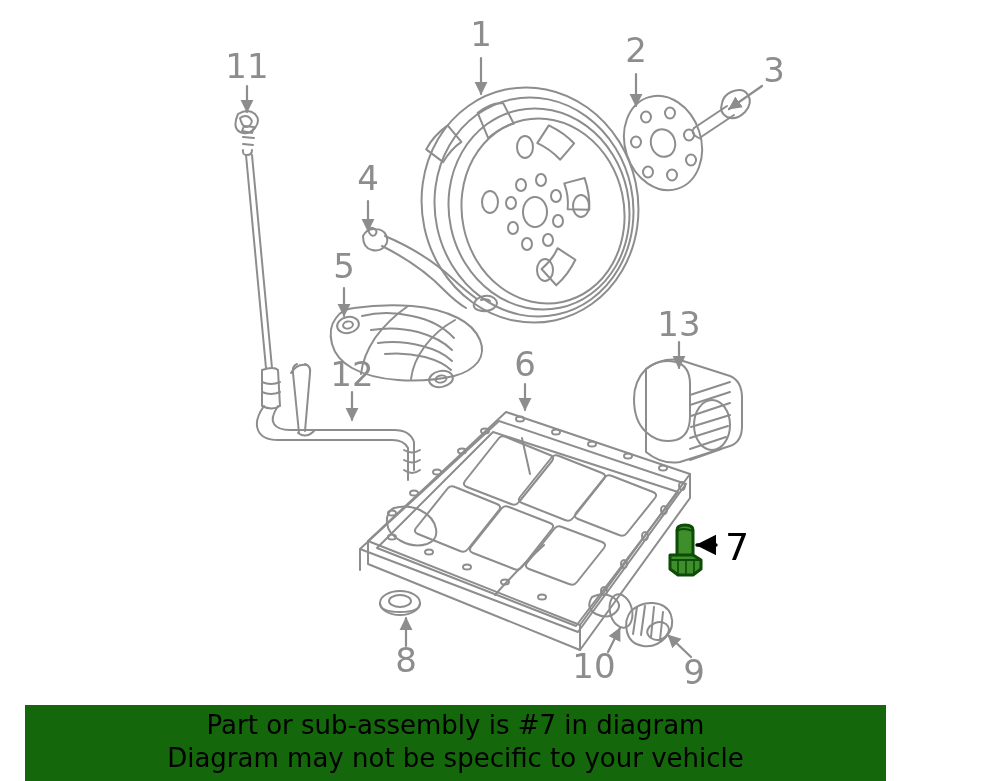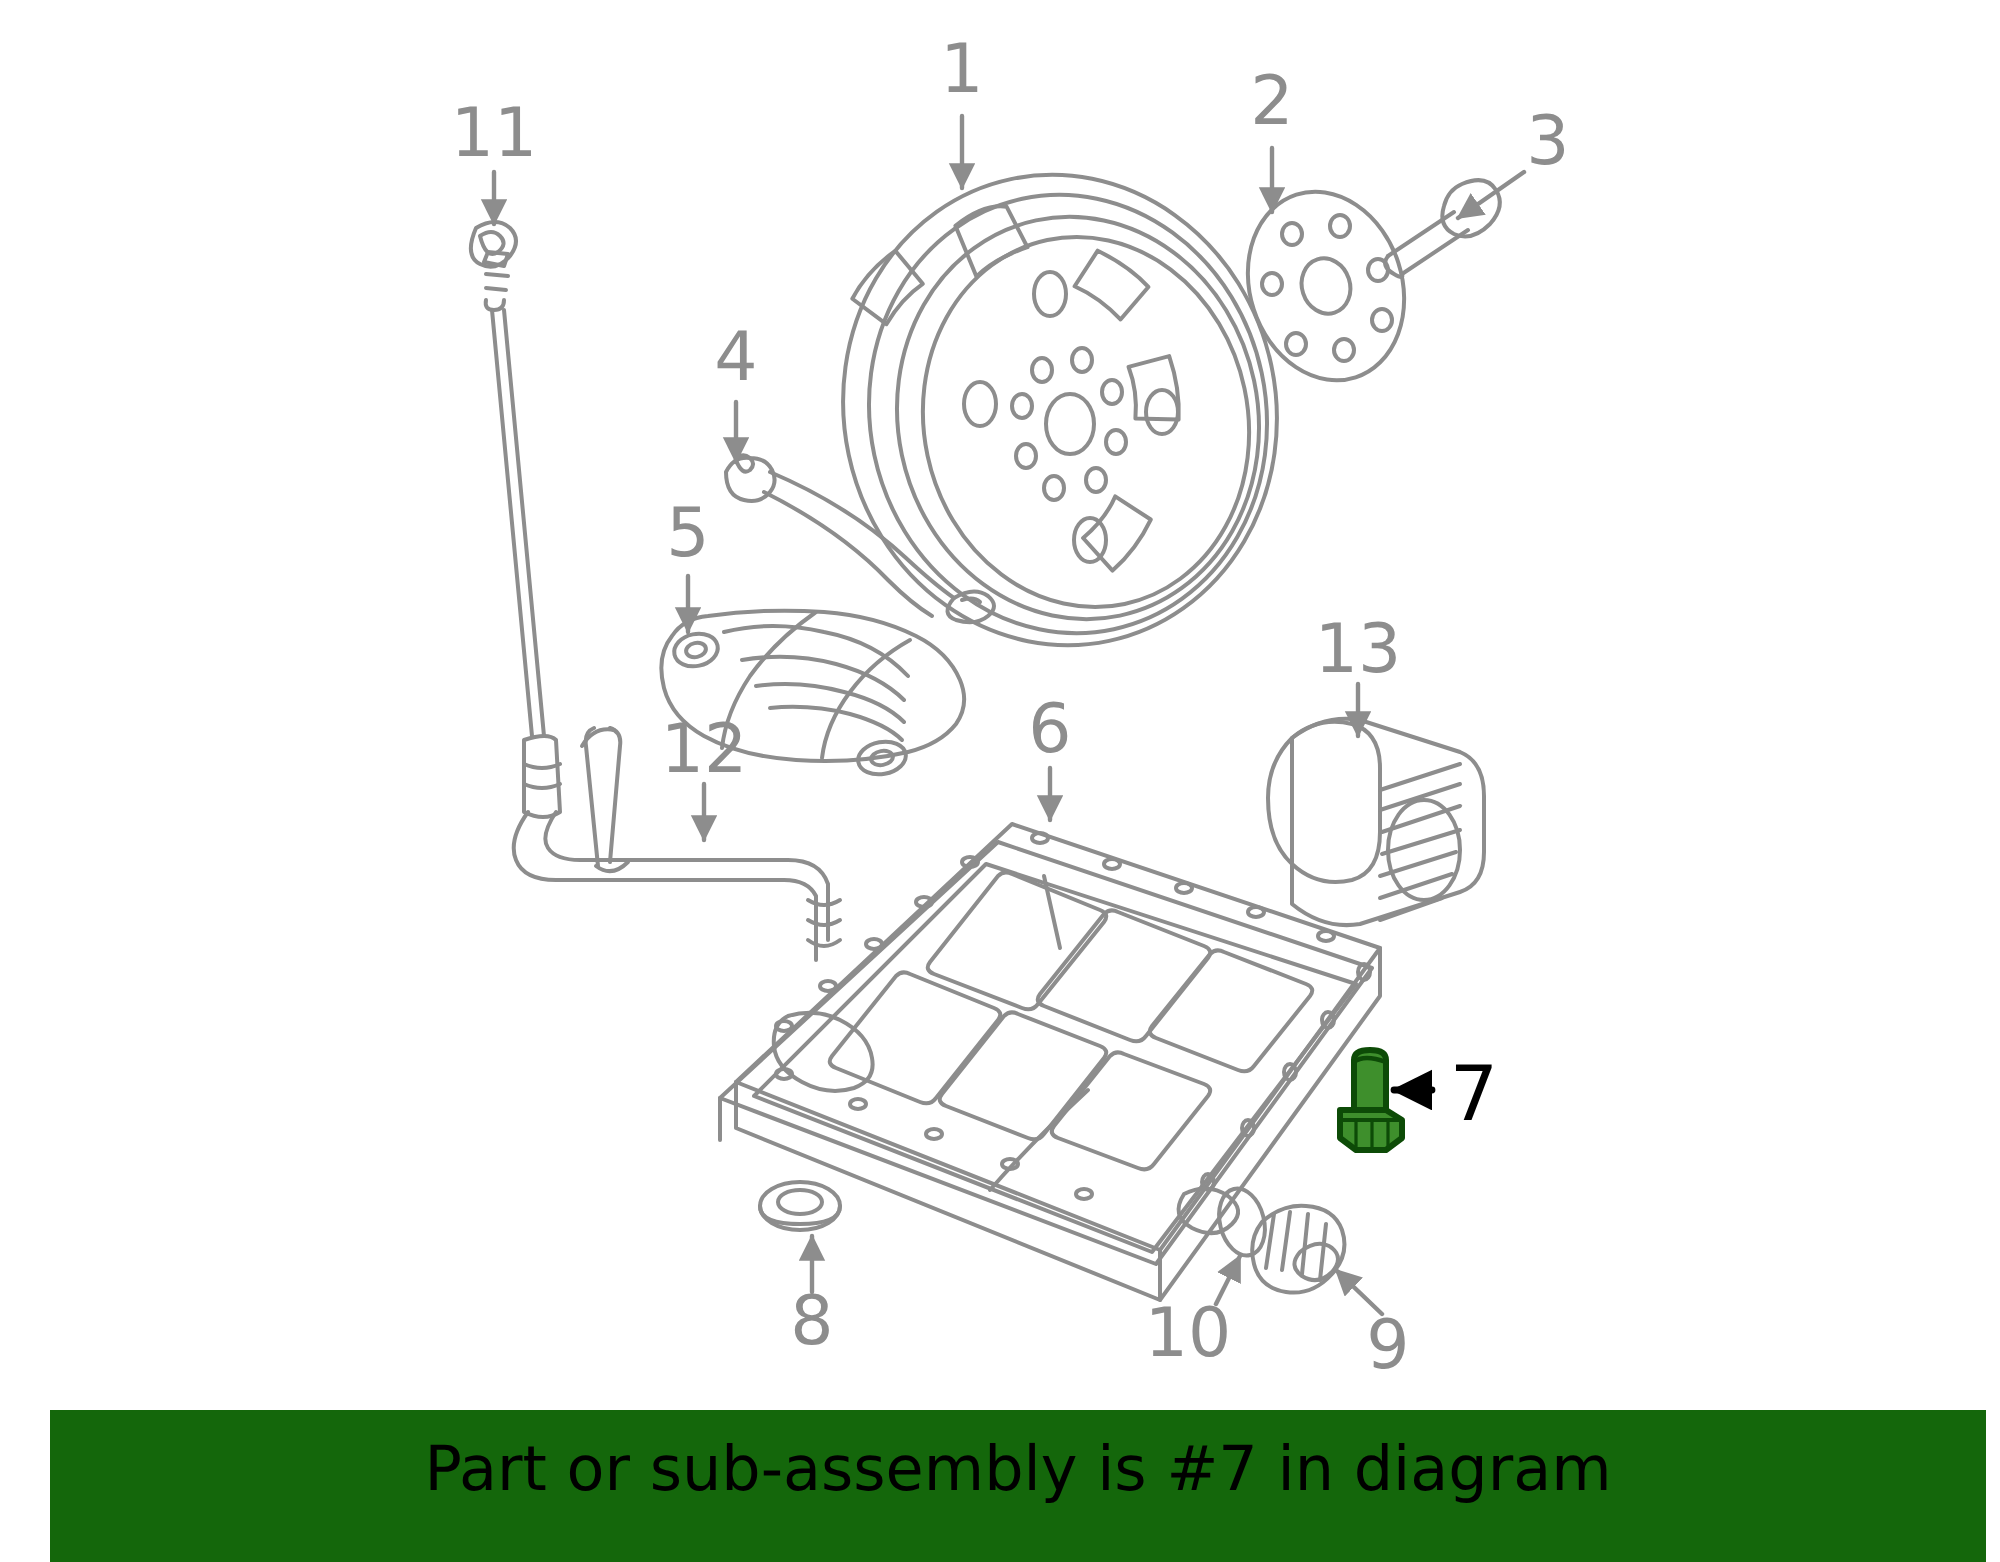--- a/index.html
+++ b/index.html
@@ -25,29 +25,29 @@
     left: 0;
     top: 0;
     width: 1000px;
     height: 781px;
     display: block;
   }
   .banner {
     position: absolute;
     left: 25px;
     top: 705px;
-    width: 968px;
+    width: 861px;
     height: 76px;
     background: #14670b;
     color: #000000;
     text-align: center;
     font-family: "DejaVu Sans", "Liberation Sans", sans-serif;
-    font-size: 31px;
+    font-size: 26px;
     line-height: 33px;
-    padding-top: 14px;
+    padding-top: 4px;
     box-sizing: border-box;
     letter-spacing: 0px;
   }
   .banner-line {
     display: block;
     white-space: nowrap;
   }
 </style>
 </head>
 <body>
@@ -278,15 +278,16 @@
       <text x="352" y="386">12</text>
       <text x="679" y="336">13</text>
     </g>
     <g fill="#000000" font-family="DejaVu Sans, Liberation Sans, sans-serif" font-size="38" text-anchor="middle">
       <text x="737" y="560">7</text>
     </g>
   </svg>
 
   <div class="banner">
     <span class="banner-line">Part or sub-assembly is #7 in diagram</span>
+    <span class="banner-line">Diagram may not be specific to your vehicle</span>
   </div>
 
 </div>
 
 </body></html>

